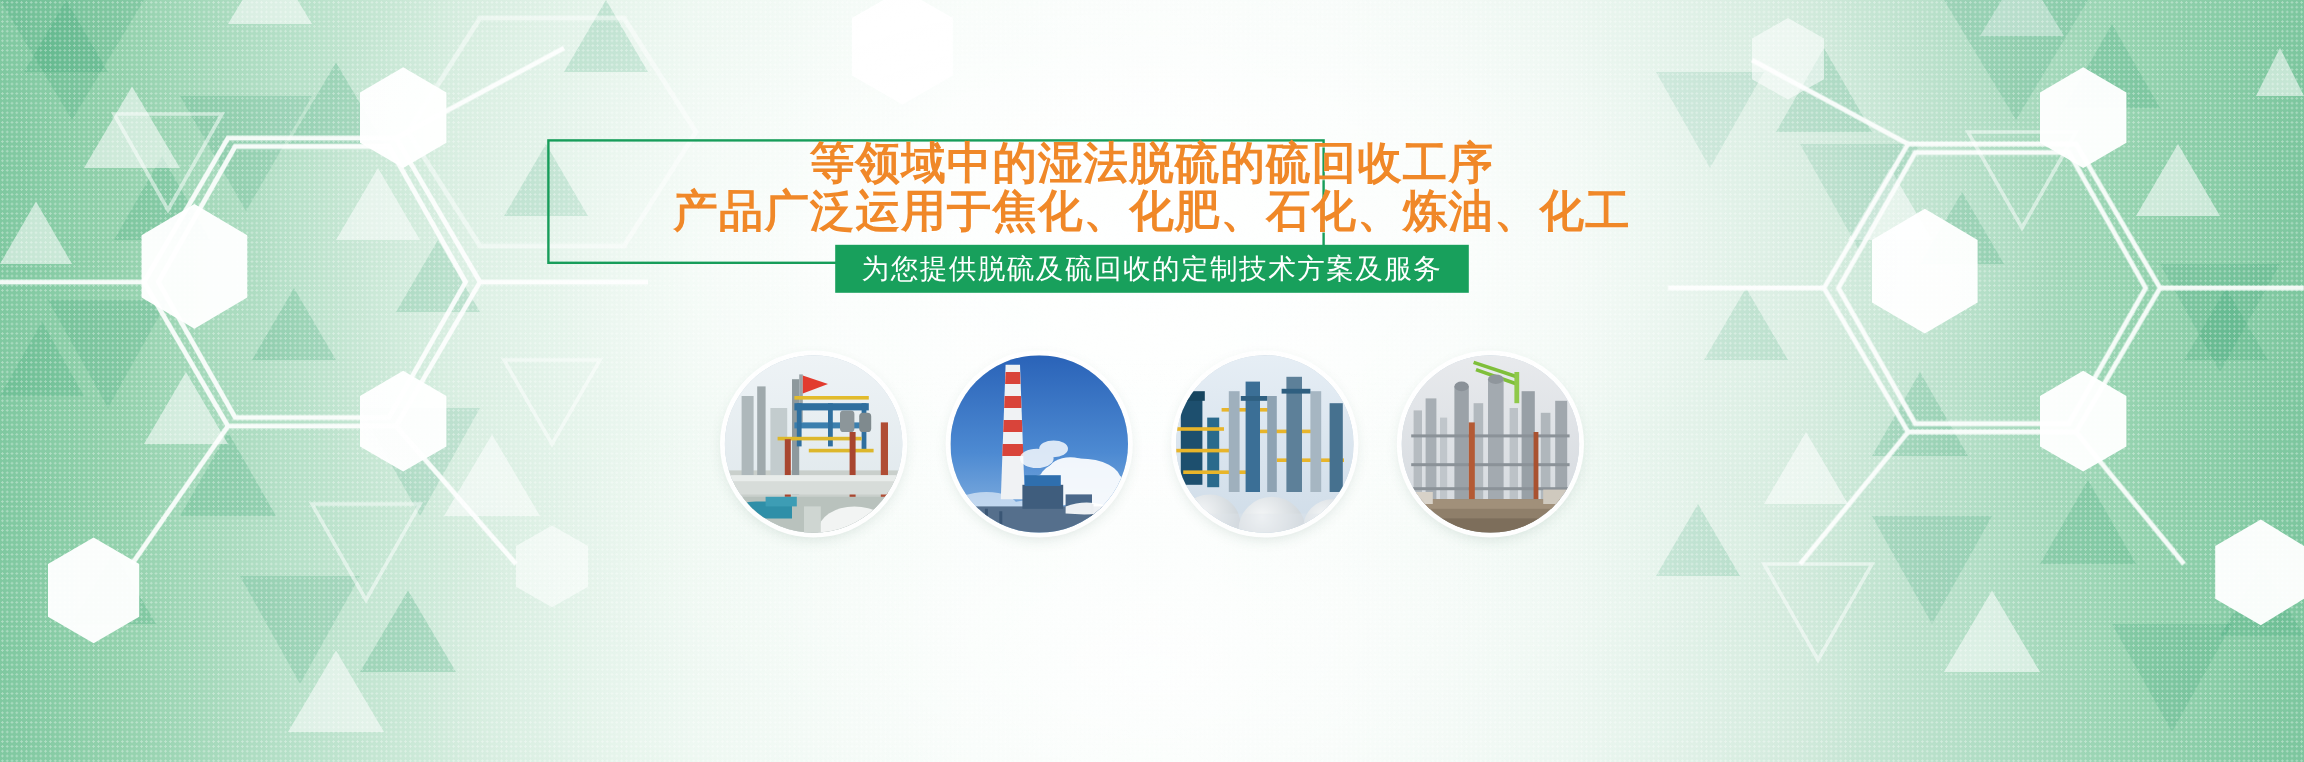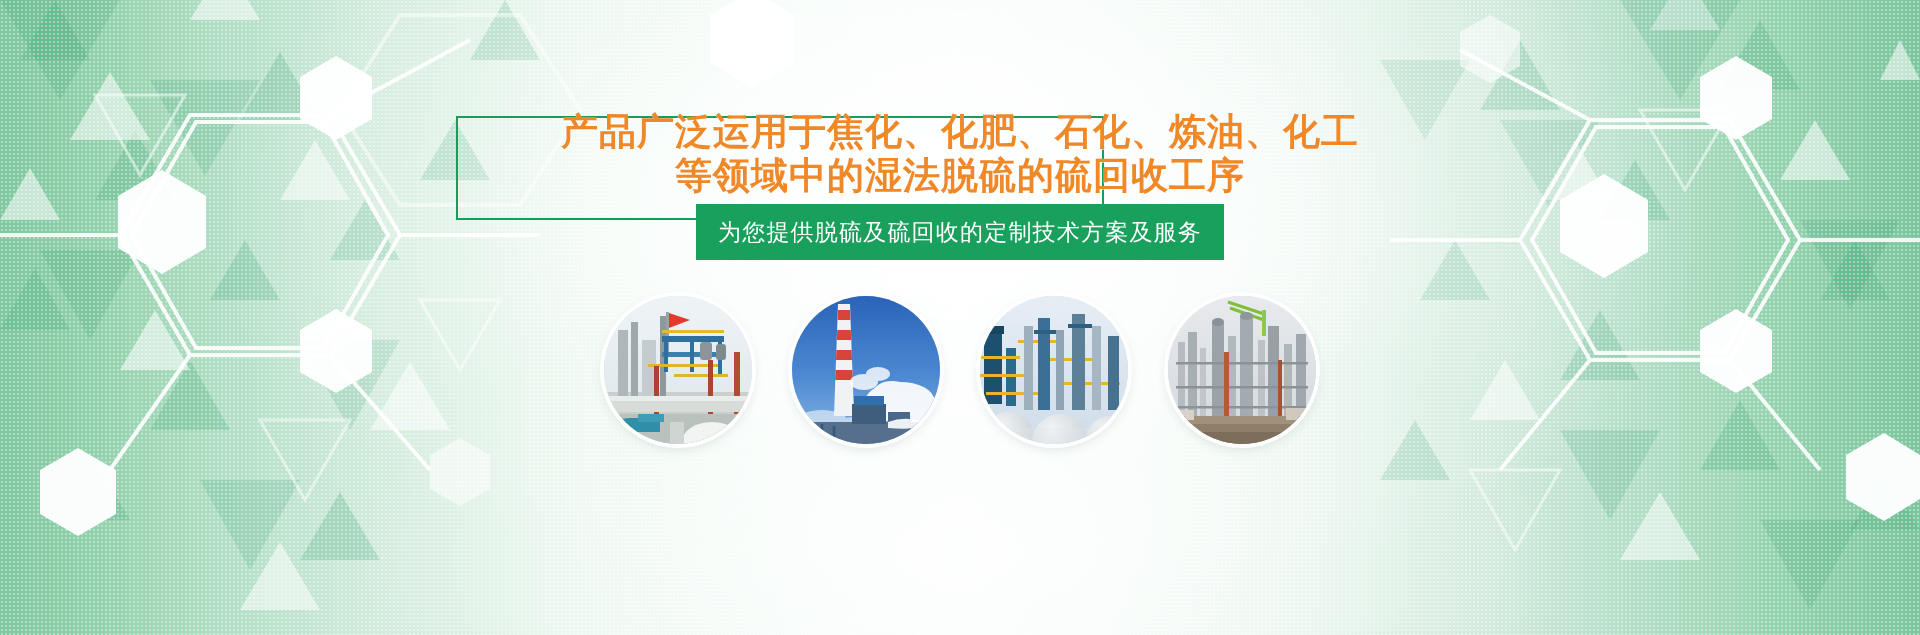--- a/index.html
+++ b/index.html
@@ -94,21 +94,21 @@
   .headline .ln2 { margin-top:4px; }
 
   .subbar {
     position:absolute;
     left:50%; transform:translateX(-50%);
     top:204px;
     background:#18a05c;
     color:#ffffff;
     font-size:23px;
     line-height:40px;
-    height:56px;
+    height:40px;
     font-weight:normal;
     letter-spacing:1.2px;
     padding:0 22px;
     white-space:nowrap;
     display:flex; align-items:center;
   }
 
   
   .photos {
     position:absolute;
@@ -262,22 +262,22 @@
 
   <div class="bg-layer bg-dots"></div>
   <div class="bg-layer bg-bloom"></div>
   <div class="bg-layer bg-bloom2"></div>
 
   <div class="copy-wrap">
 
     <div class="bracket"></div>
 
     <div class="headline">
+      <span class="ln ln2">等领域中的湿法脱硫的硫回收工序</span>
       <span class="ln ln1">产品广泛运用于焦化、化肥、石化、炼油、化工</span>
-      <span class="ln ln2">等领域中的湿法脱硫的硫回收工序</span>
     </div>
 
     <div class="subbar">
       <span>为您提供脱硫及硫回收的定制技术方案及服务</span>
     </div>
   </div>
 
   <div class="photos">
 
     <div class="photo">

